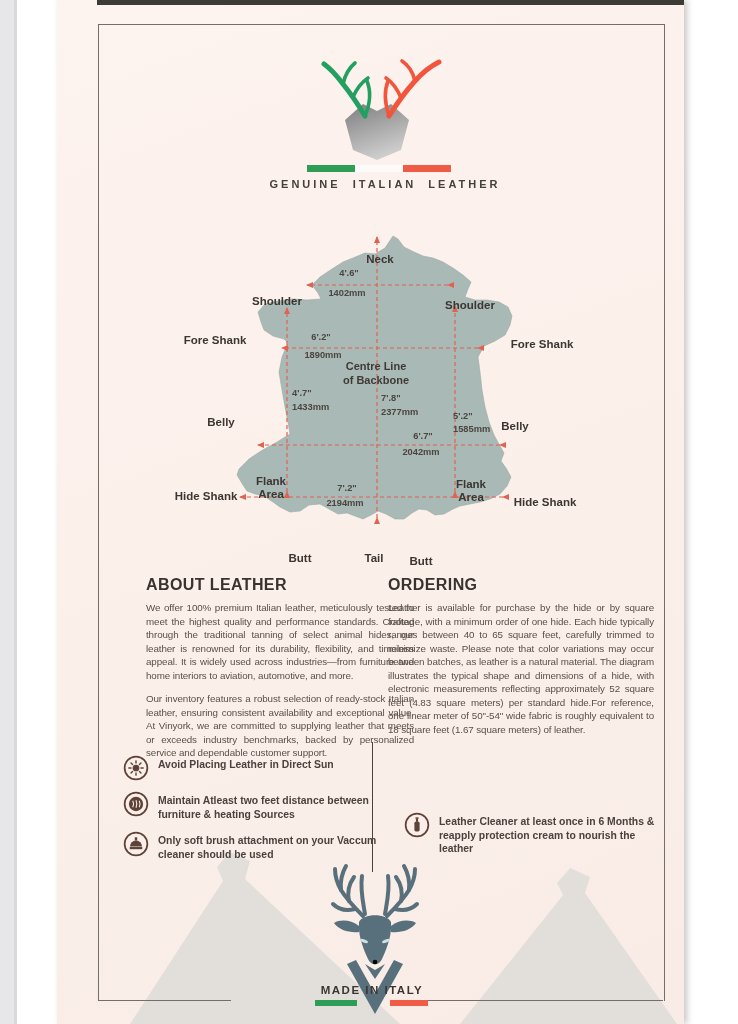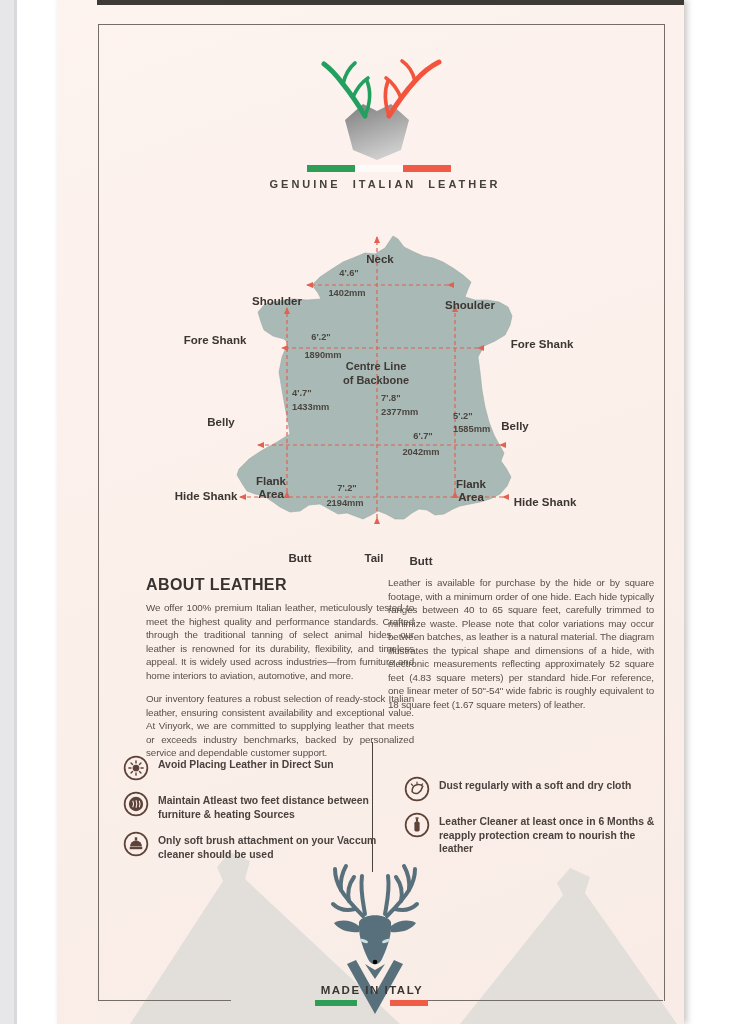--- a/index.html
+++ b/index.html
@@ -164,20 +164,21 @@
     <div class="m-c" style="left:190px;top:261px">7'.2"</div>
     <div class="m-c" style="left:188px;top:276px">2194mm</div>
   </div>
 
   <div class="col about">
     <h2>ABOUT LEATHER</h2>
     <p>We offer 100% premium Italian leather, meticulously tested to meet the highest quality and performance standards. Crafted through the traditional tanning of select animal hides, our leather is renowned for its durability, flexibility, and timeless appeal. It is widely used across industries—from furniture and home interiors to aviation, automotive, and more.</p>
     <p>Our inventory features a robust selection of ready-stock Italian leather, ensuring consistent availability and exceptional value. At Vinyork, we are committed to supplying leather that meets or exceeds industry benchmarks, backed by personalized service and dependable customer support.</p>
   </div>
   <div class="col ordering">
+    <h2>ORDERING</h2>
     <p>Leather is available for purchase by the hide or by square footage, with a minimum order of one hide. Each hide typically ranges between 40 to 65 square feet, carefully trimmed to minimize waste. Please note that color variations may occur between batches, as leather is a natural material. The diagram illustrates the typical shape and dimensions of a hide, with electronic measurements reflecting approximately 52 square feet (4.83 square meters) per standard hide.For reference, one linear meter of 50"-54" wide fabric is roughly equivalent to 18 square feet (1.67 square meters) of leather.</p>
   </div>
 
   <div class="care-item" style="left:66px;top:791px;width:270px">
     <svg class="care-icon" viewBox="0 0 24 24">
       <circle cx="12" cy="12" r="10.5" fill="none" stroke="#5d4238" stroke-width="1.6"></circle>
       <circle cx="12" cy="12" r="6.6" fill="#5d4238"></circle>
       <path d="M9,9 q1.5,3 0,6 M12,8.5 q1.5,3.5 0,7 M15,9 q1.5,3 0,6" fill="none" stroke="#fbf0ec" stroke-width="1"></path>
     </svg>
     <div class="care-text">Maintain Atleast two feet distance between furniture &amp; heating Sources</div>
@@ -202,32 +203,20 @@
   <div class="care-item" style="left:66px;top:831px;width:270px">
     <svg class="care-icon" viewBox="0 0 24 24">
       <circle cx="12" cy="12" r="10.5" fill="none" stroke="#5d4238" stroke-width="1.6"></circle>
       <rect x="10.9" y="5.8" width="2.2" height="3" fill="#5d4238"></rect>
       <path d="M6.5,14.2 a5.5,5.5 0 0 1 11,0 z" fill="#5d4238"></path>
       <rect x="6.2" y="14.8" width="11.6" height="2" fill="#5d4238"></rect>
     </svg>
     <div class="care-text">Only soft brush attachment on your Vaccum cleaner should be used</div>
   </div>
 
-  <div class="care-item" style="left:347px;top:776px;width:262px">
-    <svg class="care-icon" viewBox="0 0 24 24">
-      <circle cx="12" cy="12" r="10.5" fill="none" stroke="#5d4238" stroke-width="1.6"></circle>
-      <path d="M7.5,14.5 q0,-5 3,-6 q4,-1.5 6.8,1 q-1,4 -4,6 q-3,1.8 -5.8,-1 z" fill="none" stroke="#5d4238" stroke-width="1.4"></path>
-      <g stroke="#5d4238" stroke-width="1.1" stroke-linecap="round">
-        <line x1="8" y1="8.6" x2="6.8" y2="7.4"></line>
-          <line x1="12" y1="7.2" x2="12" y2="5.6"></line>
-          <line x1="16" y1="8.4" x2="17.2" y2="7.2"></line>
-      </g>
-    </svg>
-    <div class="care-text">Dust regularly with a soft and dry cloth</div>
-  </div>
   <div class="care-item" style="left:347px;top:812px;width:262px">
     <svg class="care-icon" viewBox="0 0 24 24">
       <circle cx="12" cy="12" r="10.5" fill="none" stroke="#5d4238" stroke-width="1.6"></circle>
       <rect x="10.6" y="4.9" width="2.8" height="1.4" fill="#5d4238"></rect>
       <rect x="11" y="6.3" width="2" height="2.8" fill="#5d4238"></rect>
       <rect x="9.6" y="9" width="4.8" height="9" rx="1.3" fill="#5d4238"></rect>
     </svg>
     <div class="care-text">Leather Cleaner at least once in 6 Months &amp; reapply protection cream to nourish the leather</div>
   </div>
 

